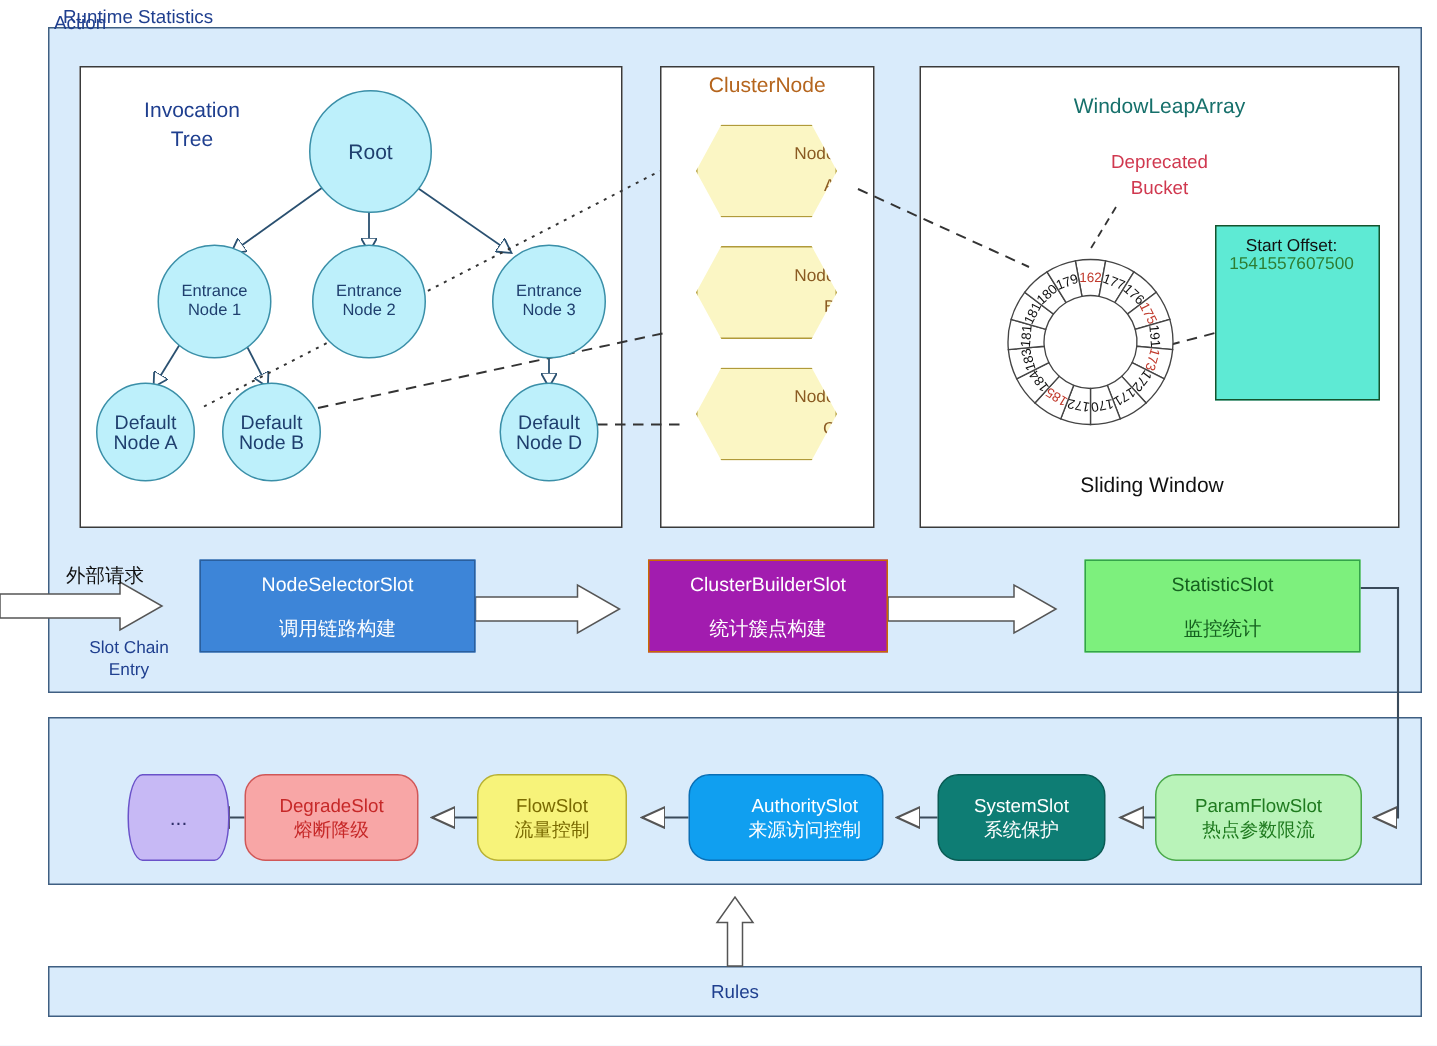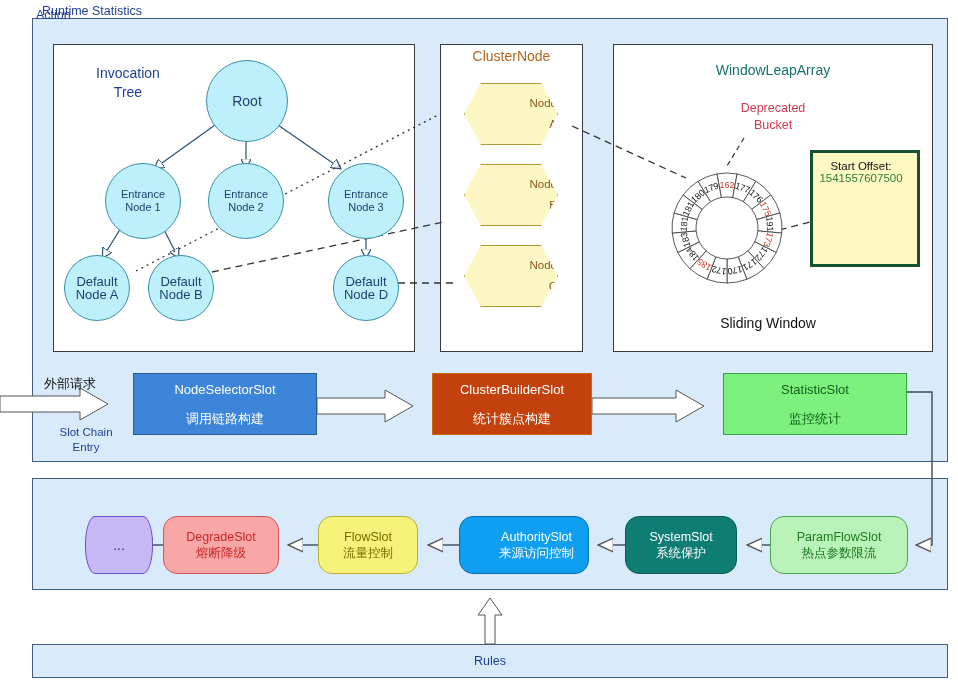--- a/index.html
+++ b/index.html
@@ -46,34 +46,34 @@
 
   
   .hex{position:absolute;width:94px;height:62px;
        background:#fbf6c4;border:1px solid #b09a3a;
        clip-path:polygon(18% 0,82% 0,100% 50%,82% 100%,18% 100%,0 50%);
        display:flex;flex-direction:column;align-items:flex-end;justify-content:center;
        color:#8a5a22;font-size:11.5px;line-height:13px;text-align:center;box-sizing:border-box;gap:8px;}
 
   
   #info-box{position:absolute;left:810px;top:150px;width:110px;height:117px;
-            background:#fef9c3;border:3px solid #14532d;box-sizing:border-box;
+            background:#5eead4;border:1px solid #14532d;box-sizing:border-box;
             padding:7px 8px 0 0;font-size:11.5px;color:#111;}
   #info-box .ttl{text-align:center;}
   #info-box .off{text-align:center;color:#2e7d32;}
   #info-box .rows{margin-top:9px;padding-left:10px;line-height:15px;}
 
   
   .slotbox{position:absolute;display:flex;flex-direction:column;align-items:center;
            justify-content:center;box-sizing:border-box;font-size:13px;line-height:17px;
            text-align:center;gap:12px;}
   #slot-nodeselector{left:133px;top:373px;width:184px;height:62px;
       background:#3d85d8;border:1px solid #2a5f9e;color:#ffffff;}
   #slot-clusterbuilder{left:432px;top:373px;width:160px;height:62px;
-      background:#c2410c;border:1px solid #c96a00;color:#ffffff;}
+      background:#a21caf;border:1px solid #c96a00;color:#ffffff;}
   #slot-statistic{left:723px;top:373px;width:184px;height:62px;
       background:#7df07d;border:1px solid #34a34a;color:#15611f;}
 
   .ext-req{position:absolute;left:44px;top:375px;color:#111;font-size:13px;}
   .chain-entry{position:absolute;left:44px;top:425px;width:84px;color:#1f3f8f;
                font-size:11.5px;line-height:15px;text-align:center;}
 
   
   .pill{position:absolute;height:58px;border-radius:14px;box-sizing:border-box;
         display:flex;flex-direction:column;align-items:center;justify-content:center;

